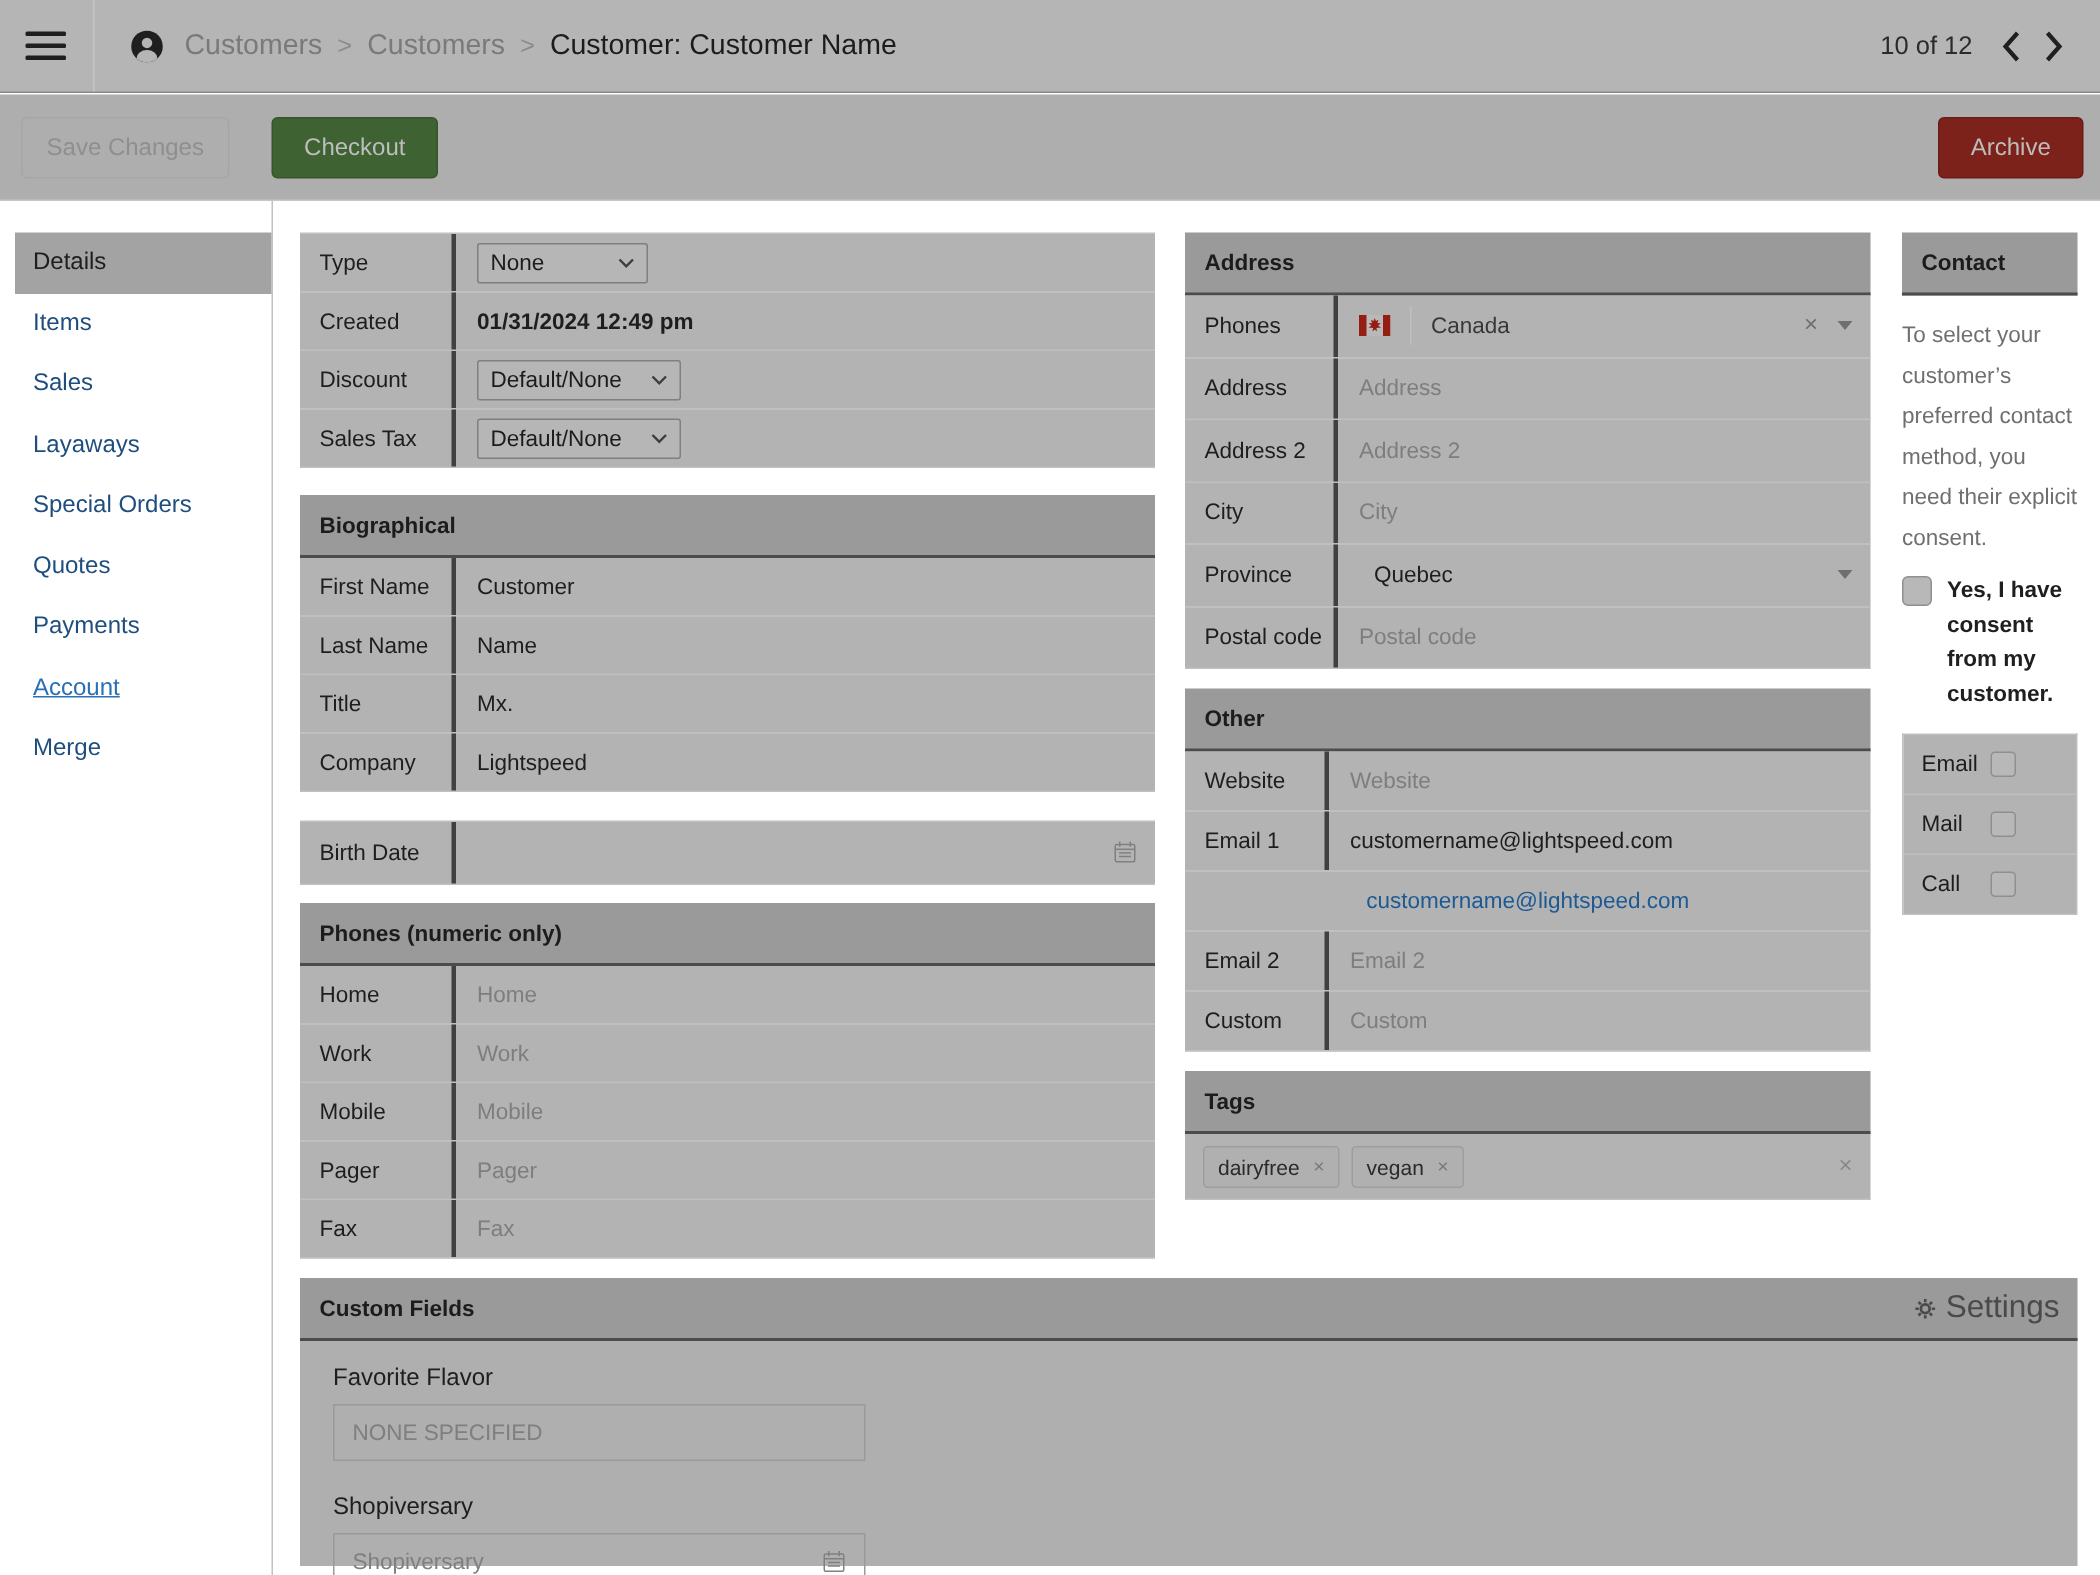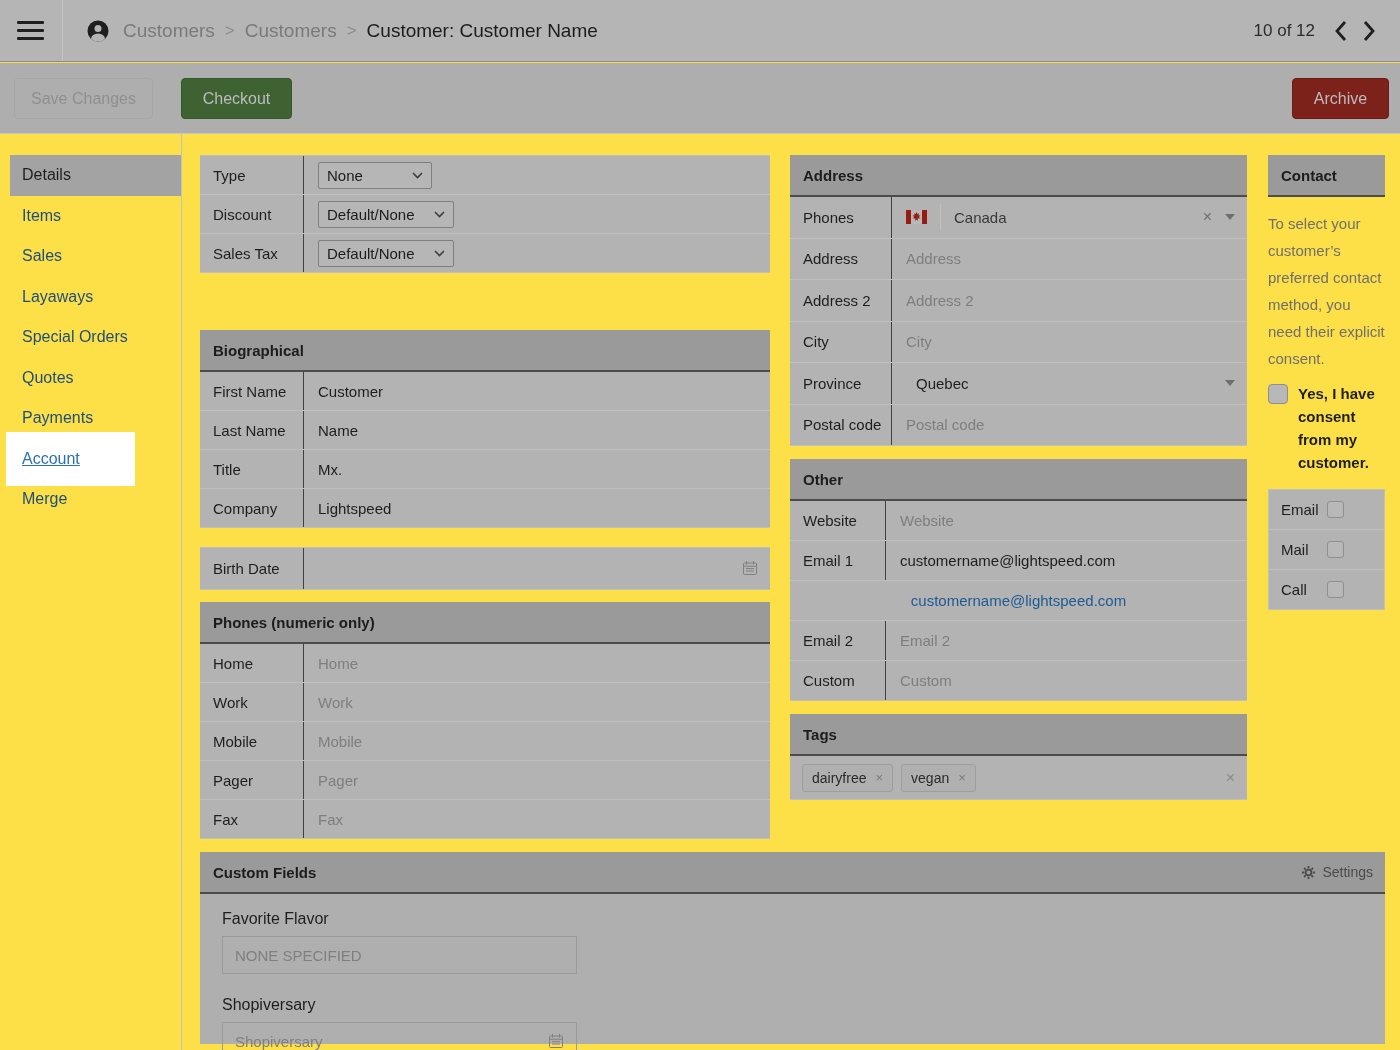--- a/index.html
+++ b/index.html
@@ -1,18 +1,18 @@
 <!DOCTYPE html>
 <html><head>
 <meta charset="utf-8">
 <style>
   * { box-sizing: border-box; margin: 0; padding: 0; }
   html,body { width:1400px; height:1050px; }
   body { font-family: "Liberation Sans", sans-serif; background:#ababab; }
-  .screen { position:relative; width:1400px; height:1050px; overflow:hidden; background:#fde047; }
+  .screen { position:relative; width:1400px; height:1050px; overflow:hidden; background:#ffffff; }
 
   
   .topbar { position:absolute; left:0; top:0; width:1400px; height:62px;
             background:#b5b5b5; border-bottom:1px solid #8a8a8a;
             display:flex; align-items:center; }
   .hamburger { width:27px; margin:0 18px 0 17px; cursor:pointer; }
   .hamburger span { display:block; height:3.2px; background:#1f1f1f; border-radius:1px; margin:4.6px 0; }
   .tb-divider { width:1px; align-self:stretch; background:#c6c6c6; }
   .user-icon { margin-left:24px; display:flex; }
   .crumbs { display:flex; align-items:center; margin-left:14px; font-size:19px; gap:10px; white-space:nowrap; }
@@ -50,21 +50,21 @@
            display:flex; align-items:center; padding-left:13px;
            font-weight:bold; font-size:15px; color:#1c1c1c; }
   .tbl { border-top:1px solid #c0c0c0; }
   .sec .tbl { border-top:none; }
   .tr { display:flex; align-items:center; background:#b3b3b3;
         border-bottom:1px solid #c0c0c0; font-size:15px; color:#1e1e1e; }
   .r39 { height:39px; }
   .r41 { height:41.5px; }
   .r40 { height:40px; }
   .tl { align-self:stretch; display:flex; align-items:center; padding-left:13px;
-        border-right:1px solid #404040; flex:0 0 auto; }
+        border-right:3px solid #404040; flex:0 0 auto; }
   .lw104 .tl { width:104px; }
   .lw102 .tl { width:102px; }
   .lw96  .tl { width:96px; }
   .tv { flex:1; min-width:0; display:flex; align-items:center; padding-left:14px; padding-right:12px; }
   .ph { color:#7e7e7e; }
   .bold { font-weight:bold; }
 
   .sel { display:inline-flex; align-items:center; justify-content:space-between;
          height:27px; border:1px solid #7f7f7f; border-radius:2px; background:#b6b6b6;
          padding:0 8px; color:#1c1c1c; font-size:15px; cursor:pointer; }
@@ -118,21 +118,21 @@
   .consent .cb { width:20px; height:20px; border-radius:4px; margin-top:2px; }
   .consent-label { font-size:15px; line-height:23px; font-weight:bold; color:#1f1f1f; }
   .methods { margin-top:15px; border:1px solid #c0c0c0; border-bottom:none; }
   .mrow { height:40px; display:flex; align-items:center; background:#b3b3b3;
           border-bottom:1px solid #c0c0c0; font-size:15px; color:#1e1e1e; }
   .mrow .mlabel { width:58px; padding-left:12px; }
   .mrow .cb { width:17px; height:17px; }
 
   
   .cf-head .settings { margin-left:auto; margin-right:12px; display:flex; align-items:center;
-          gap:6px; font-weight:normal; font-size:14px; color:#4a4a4a; cursor:pointer; }
+          gap:6px; font-weight:normal; font-size:21px; color:#4a4a4a; cursor:pointer; }
   .cf-body { background:#afafaf; height:150px; padding:16px 0 0 22px; }
   .cf-label { font-size:16px; color:#1e1e1e; margin-bottom:8px; }
   .cf-input { width:355px; height:38px; border:1px solid #9a9a9a; display:flex;
               align-items:center; padding:0 12px; font-size:15px; color:#7f7f7f;
               margin-bottom:22px; }
   .cf-input .cal { margin-left:auto; }
 </style>
 </head>
 <body>
 
@@ -205,20 +205,24 @@
       <div class="tv">
         <div class="sel sel-type">
           <span>None</span>
           <svg width="11" height="7" viewBox="0 0 11 7">
               <path d="M1 1 L5.5 5.5 L10 1" fill="none" stroke="#3d3d3d" stroke-width="1.6"></path>
             </svg>
         </div>
       </div>
     </div>
     <div class="tr r39">
+      <div class="tl">Created</div>
+      <div class="tv bold">01/31/2024 12:49 pm</div>
+    </div>
+    <div class="tr r39">
       <div class="tl">Discount</div>
       <div class="tv">
         <div class="sel sel-wide">
           <span>Default/None</span>
           <svg width="11" height="7" viewBox="0 0 11 7">
               <path d="M1 1 L5.5 5.5 L10 1" fill="none" stroke="#3d3d3d" stroke-width="1.6"></path>
             </svg>
         </div>
       </div>
     </div>

